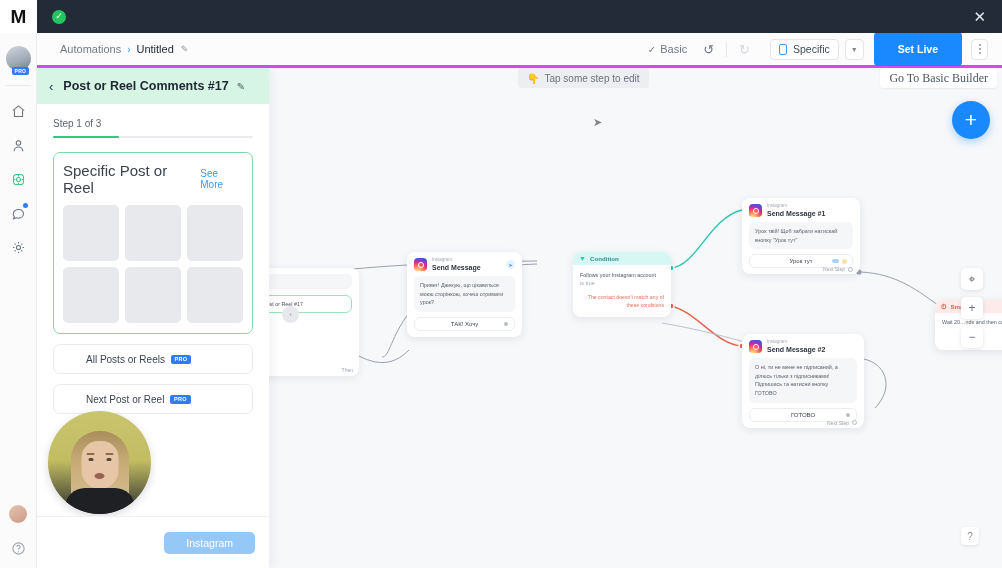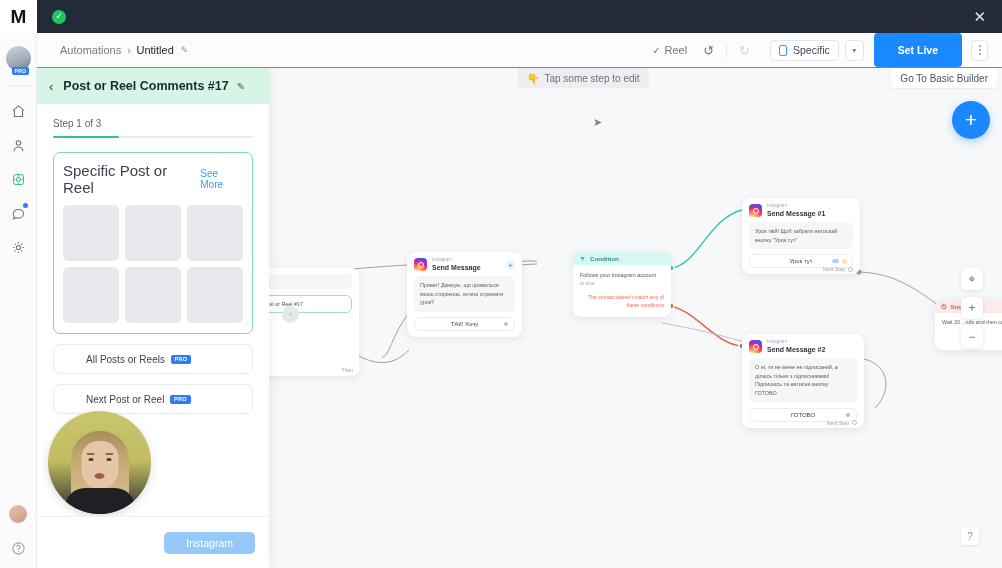--- a/index.html
+++ b/index.html
@@ -63,21 +63,21 @@
   }
   .notify-text { color: #ffffff; font-size: 11px; margin-left: 8px; letter-spacing: .1px; }
   .notify-close {
     margin-left: auto; margin-right: 16px; color: #e6e9ee; font-size: 15px;
     cursor: pointer; line-height: 1;
   }
 
   
   .header {
     position: absolute; left: 37px; top: 33px; width: 965px; height: 35px;
-    background: #fcfcfd; border-bottom: 1px solid #d946ef;
+    background: #fcfcfd; border-bottom: 3px solid #d946ef;
     display: flex; align-items: center; z-index: 30;
   }
   .crumbs { display: flex; align-items: center; margin-left: 23px; font-size: 11px; }
   .crumb-a { color: #737a85; cursor: pointer; }
   .crumb-sep { color: #3b9bf0; margin: 0 6px; font-size: 10px; }
   .crumb-b { color: #222831; }
   .crumb-edit { margin-left: 7px; color: #8a929c; font-size: 9px; cursor: pointer; }
 
   .hdr-right { margin-left: auto; display: flex; align-items: center; margin-right: 14px; }
   .saved { color: #6f7782; font-size: 11px; display: flex; align-items: center; }
@@ -118,22 +118,23 @@
   }
   .tap-hint {
     position: absolute; left: 481px; top: 0px; height: 20px;
     background: #eceef1; border-radius: 3px; display: flex; align-items: center;
     padding: 0 9px; font-size: 10px; color: #6c737e;
   }
   .tap-hint .emoji { margin-right: 5px; font-size: 10px; }
   .basic-builder {
     position: absolute; right: 5px; top: 0px; height: 20px;
     background: #ffffff; border-radius: 3px; display: flex; align-items: center;
-    padding: 0 9px; font-size: 10px; color: #4c5562; cursor: pointer;
+    padding: 0 9px; font-size: 12px; color: #4c5562; cursor: pointer;
     box-shadow: 0 1px 2px rgba(0,0,0,.06);
+    font-family: Liberation Serif, serif;
   }
   .cursor-arrow {
     position: absolute; left: 556px; top: 49px; width: 8px; height: 11px;
     color: #7b838f; font-size: 11px; line-height: 1;
   }
   .fab {
     position: absolute; right: 12px; top: 33px; width: 38px; height: 38px;
     border-radius: 50%; background: #1a88ff; color: #fff;
     display: flex; align-items: center; justify-content: center;
     font-size: 21px; font-weight: 300; cursor: pointer;
@@ -364,21 +365,21 @@
     <div class="crumbs">
       <span class="crumb-a">Automations</span>
       <span class="crumb-sep">›</span>
       <span class="crumb-b">Untitled</span>
       <span class="crumb-edit">✎</span>
     </div>
 
     <div class="hdr-right">
       <span class="saved">
         <span class="tick">✓</span>
-        <span>Reel</span>
+        <span>Basic</span>
       </span>
       <span class="undo">↺</span>
       <span class="redo">↻</span>
 
       <div class="preview-btn">
         <span class="preview-icon"></span>
         <span class="preview-label">Specific</span>
       </div>
       <div class="preview-caret">▾</div>
       <button class="setlive">Set Live</button>

